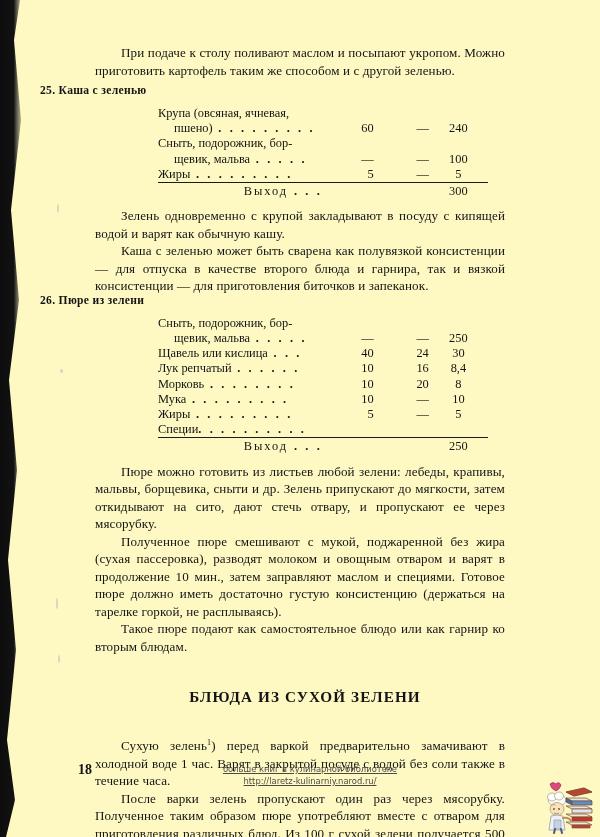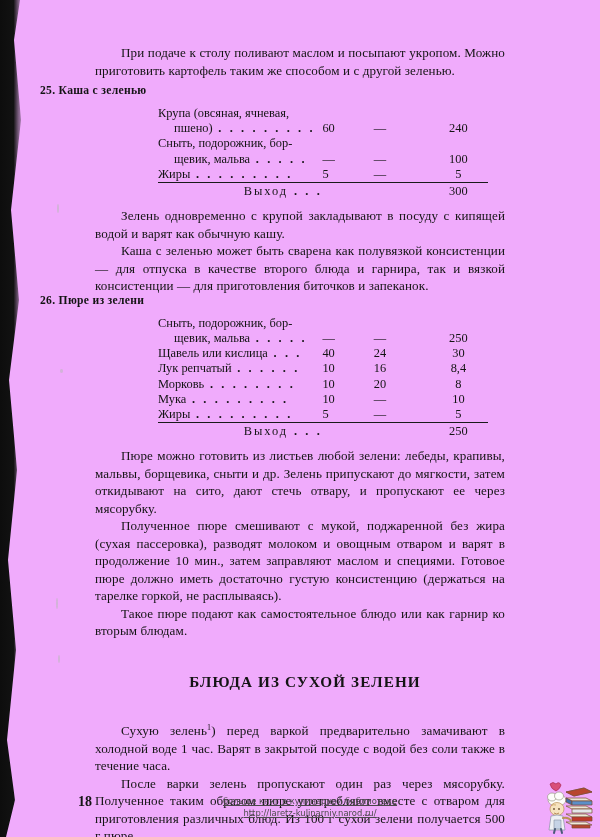--- a/index.html
+++ b/index.html
@@ -9,21 +9,21 @@
   }
   body {
     font-family: "Liberation Serif", "DejaVu Serif", serif;
     color: #141414;
   }
   #page {
     position: relative;
     width: 600px;
     height: 837px;
     overflow: hidden;
-    background: #f0abfc;
+    background: #fef9c3;
   }
   
   .scan-edge {
     position: absolute;
     top: 0;
     left: 0;
     width: 26px;
     height: 837px;
     background:
       linear-gradient(to right, #0d0d0d 0%, #121212 52%, rgba(40,40,40,0.55) 72%, rgba(255,255,255,0) 100%);
@@ -85,21 +85,21 @@
     width: 155px;
     white-space: normal;
     position: relative;
   }
   td.label .lbl { display: inline; }
   .leader {
     letter-spacing: 2.6px;
     font-weight: bold;
   }
   td.num {
-    text-align: left;
+    text-align: right;
     width: 52px;
     font-size: 12.4px;
   }
   td.num.c1 { width: 54px; }
   td.num.c2 { width: 58px; }
   td.num.c3 { width: 62px; text-align: center; }
   tr.indent td.label { padding-left: 16px; }
   tr.total td {
     border-top: 1.3px solid #1a1a1a;
     padding-top: 1px;
@@ -126,21 +126,21 @@
     font-size: 10.6px;
     line-height: 13.4px;
     text-align: justify;
     text-indent: 22px;
   }
   sup { font-size: 8px; vertical-align: super; }
   
   .footer {
     position: absolute;
     left: 0;
-    top: 792px;
+    top: 760px;
     width: 600px;
     height: 45px;
   }
   .page-num {
     position: absolute;
     left: 78px;
     top: 2px;
     font-size: 14px;
     font-weight: bold;
   }
@@ -269,20 +269,26 @@
           <td class="label"><span class="lbl">Мука</span><span class="leader"> . . . . . . . . .</span></td>
           <td class="num c1">10</td>
           <td class="num c2">—</td>
           <td class="num c3">10</td>
         </tr>
         <tr>
           <td class="label"><span class="lbl">Жиры</span><span class="leader"> . . . . . . . . .</span></td>
           <td class="num c1">5</td>
           <td class="num c2">—</td>
           <td class="num c3">5</td>
+        </tr>
+        <tr>
+          <td class="label"><span class="lbl">Специи</span><span class="leader">. . . . . . . . . .</span></td>
+          <td class="num c1"></td>
+          <td class="num c2"></td>
+          <td class="num c3"></td>
         </tr>
         <tr class="total">
           <td class="label"><span>Выход</span><span class="leader"> . . .</span></td>
           <td class="num c1"></td>
             <td class="num c2"></td>
           <td class="num c3">250</td>
         </tr>
       </tbody>
     </table>
 

